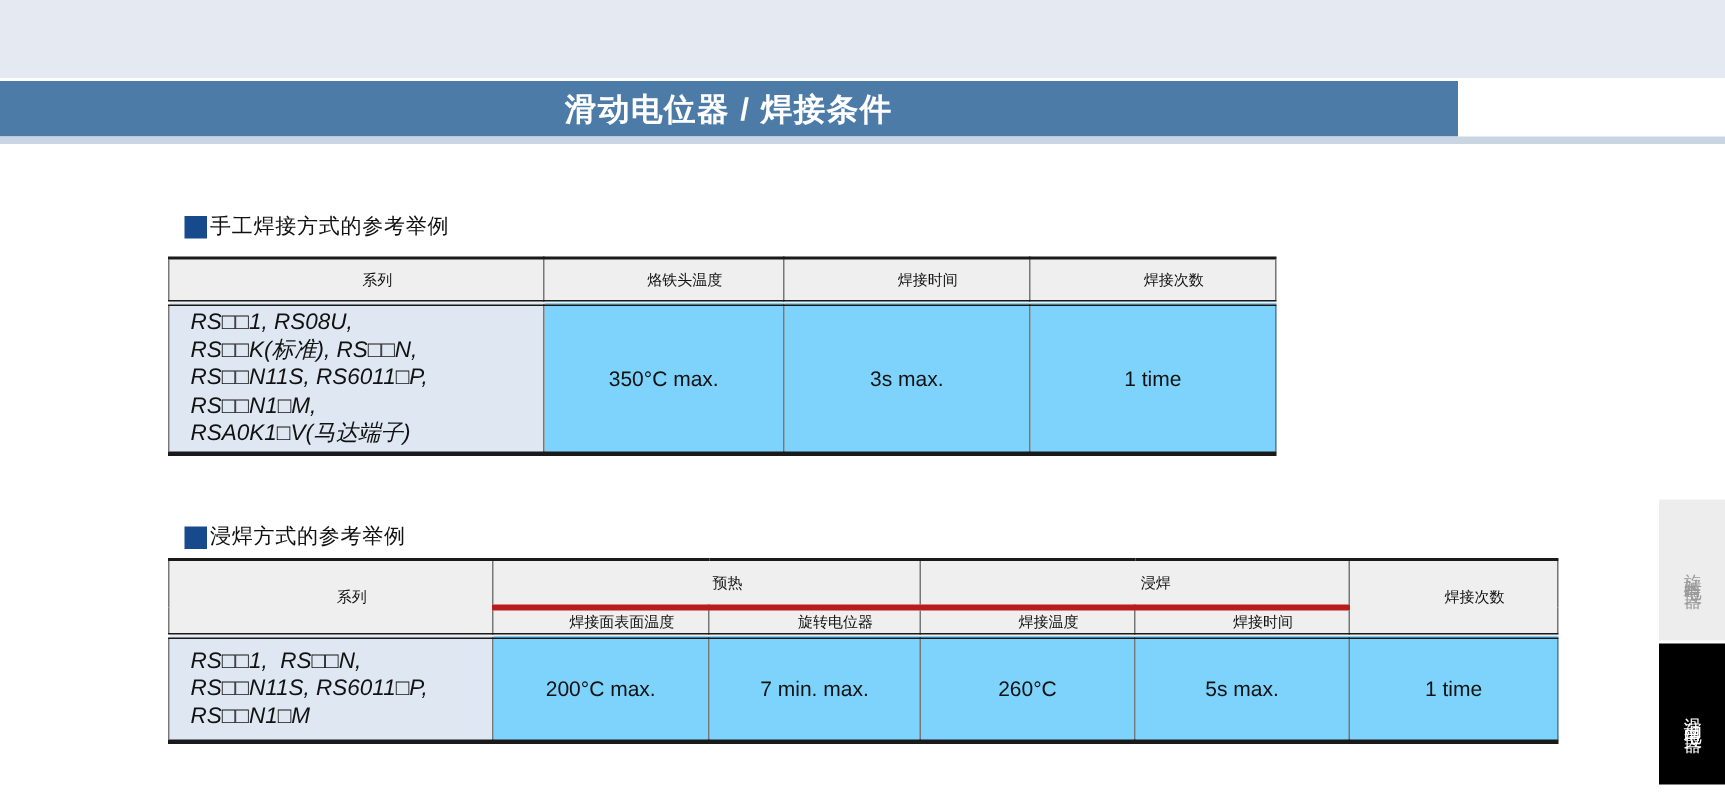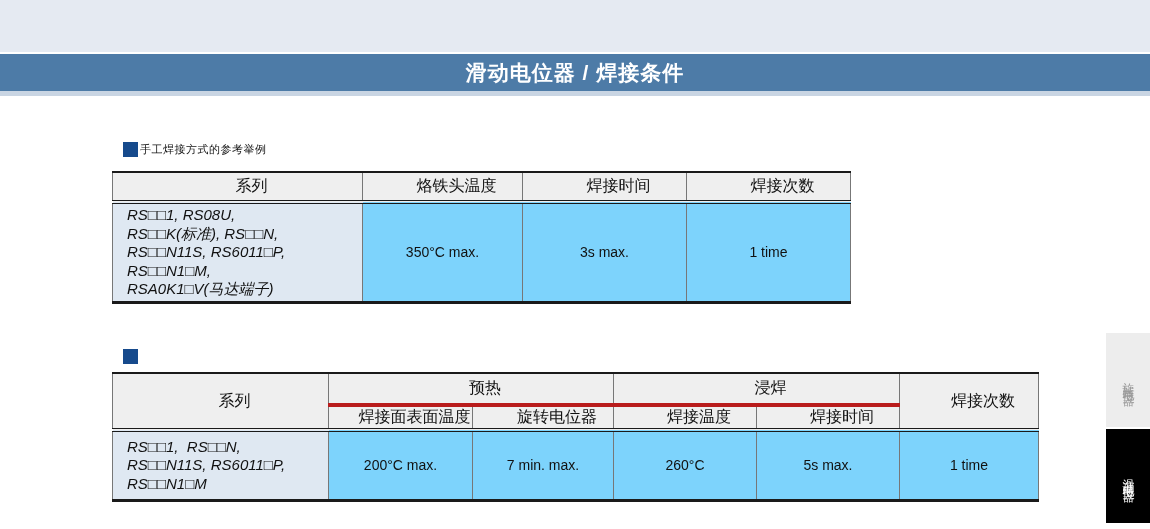--- a/index.html
+++ b/index.html
@@ -17,41 +17,41 @@
   }
 
   
   .top-strip {
     position: absolute; left: 0; top: 0;
     width: 1150px; height: 52px;
     background: #e5eaf2;
   }
   .title-bar {
     position: absolute; left: 0; top: 54px;
-    width: 1150px; height: 37px;
+    width: 972px; height: 37px;
     background: #4d7ba7;
     display: flex; align-items: center; justify-content: center;
   }
   .title-bar .bar-title {
     color: #ffffff;
     font-size: 21px;
     font-weight: bold;
     letter-spacing: 1px;
   }
   .sub-strip {
     position: absolute; left: 0; top: 91px;
     width: 1150px; height: 5px;
     background: #c9d5e3;
   }
 
   
   .section-title {
     position: absolute; left: 112px;
     display: flex; align-items: center;
-    font-size: 11px;
+    font-size: 14px;
     color: #111111;
     letter-spacing: 0.5px;
     padding-left: 11px;
   }
   .section-title .marker {
     display: inline-block;
     width: 15px; height: 15px;
     background: #164a8c;
     margin-right: 2px;
   }
@@ -75,21 +75,21 @@
   table.spec th, table.spec td {
     border-left: 1px solid #777777;
     border-right: 1px solid #777777;
     text-align: center;
     vertical-align: middle;
     font-weight: normal;
     padding: 0;
   }
   table.spec thead th {
     background: #efefef;
-    font-size: 16px;
+    font-size: 10px;
     padding-left: 28px;
   }
   table.spec thead { border-bottom: 4px double #1a1a1a; }
   #table-manual thead th { height: 30px; }
   #table-manual tbody td { height: 100px; }
   #table-dip thead tr.group-row th { height: 32px; }
   #table-dip thead tr.sub-row th { height: 19px; }
   #table-dip tbody td { height: 70px; }
   #table-dip thead th.group-head { border-bottom: 4px solid #b91c1c; }
 
@@ -170,20 +170,21 @@
 RSA0K1□V(马达端子)</td>
         <td class="value-cell">350°C max.</td>
         <td class="value-cell">3s max.</td>
         <td class="value-cell">1 time</td>
       </tr>
     </tbody>
   </table>
 
   <div class="section-title" id="section2-title">
     <span class="marker"></span>
+    <span>浸焊方式的参考举例</span>
   </div>
 
   <table class="spec" id="table-dip">
     <colgroup>
       <col style="width:216px">
         <col style="width:144px">
         <col style="width:141px">
       <col style="width:143px">
         <col style="width:143px">
         <col style="width:139px">

